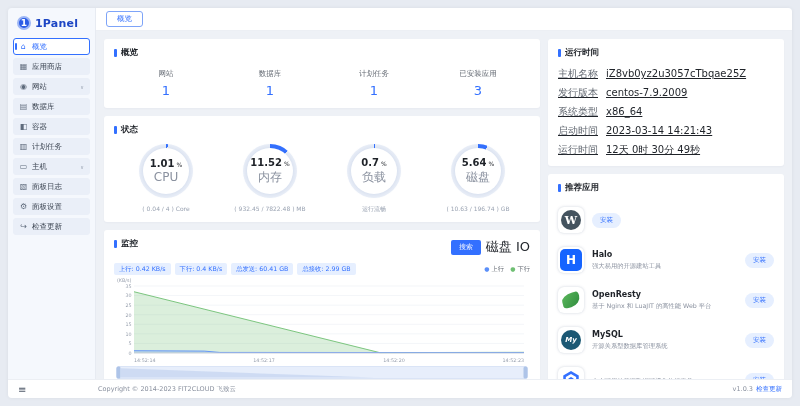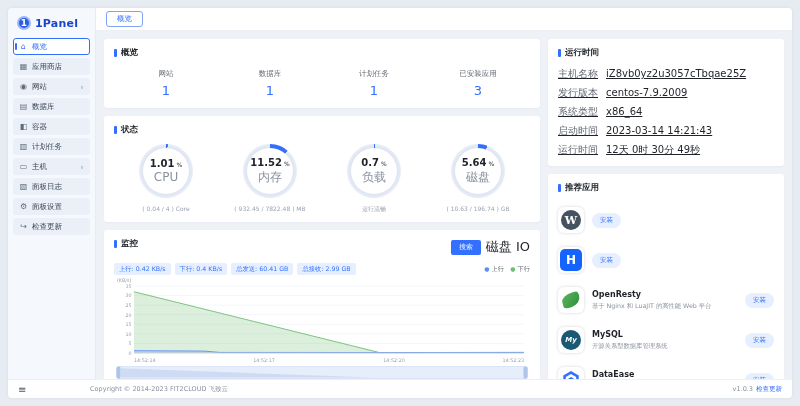--- a/index.html
+++ b/index.html
@@ -85,21 +85,21 @@
   .ic-halo { width:22px; height:22px; border-radius:5px; background:#1664ff; color:#fff; font-size:12px; font-weight:bold; display:flex; align-items:center; justify-content:center; }
   .ic-or { width:18px; height:14px; background:linear-gradient(135deg,#5cb85c,#2e8b3d); border-radius:80% 20% 70% 30%/60% 40% 80% 20%; transform:rotate(-15deg); }
   .ic-mysql { width:20px; height:20px; border-radius:50%; background:#1b5874; color:#fff; font-size:7px; font-style:italic; font-weight:bold; display:flex; align-items:center; justify-content:center; }
   .ic-de { width:18px; height:18px; background:#3370ff; clip-path:polygon(50% 0,93% 25%,93% 75%,50% 100%,7% 75%,7% 25%); display:flex; align-items:center; justify-content:center; }
   .ic-de-in { width:12px; height:12px; background:#fff; clip-path:polygon(50% 0,93% 25%,93% 75%,50% 100%,7% 75%,7% 25%); display:flex; align-items:center; justify-content:center; }
   .ic-de-dot { width:6px; height:6px; background:#3370ff; clip-path:polygon(50% 0,93% 25%,93% 75%,50% 100%,7% 75%,7% 25%); }
 
   
   .footer { height:19px; background:#fff; border-top:1px solid #eceff4; display:flex; align-items:center; font-size:6.5px; color:#8a919f; }
   .hamburger { width:78px; padding-left:10px; font-size:10px; color:#4e5969; cursor:pointer; }
-  .copyright { margin-left:4px; }
+  .copyright { margin-left:12px; }
   .foot-right { margin-left:auto; padding-right:10px; display:flex; gap:3px; align-items:center; }
   .ver { color:#8a919f; }
   .upd { color:#3370ff; cursor:pointer; }
 </style>
 </head>
 <body>
 
 <div class="app">
   <div class="body-row">
 
@@ -339,20 +339,24 @@
               <div class="app-row">
                 <div class="app-icon">
                     <span class="ic-wp">W</span>
                   </div>
                 <button class="btn-install">安装</button>
               </div>
               <div class="app-row">
                 <div class="app-icon">
                     <span class="ic-halo">H</span>
                   </div>
+                <div class="app-meta">
+                  <div class="app-name">Halo</div>
+                  <div class="app-desc">强大易用的开源建站工具</div>
+                </div>
                 <button class="btn-install">安装</button>
               </div>
               <div class="app-row">
                 <div class="app-icon">
                     <span class="ic-or"></span>
                   </div>
                 <div class="app-meta">
                   <div class="app-name">OpenResty</div>
                   <div class="app-desc">基于 Nginx 和 LuaJIT 的高性能 Web 平台</div>
                 </div>
@@ -370,21 +374,20 @@
               </div>
               <div class="app-row">
                 <div class="app-icon">
                     <span class="ic-de">
                       <span class="ic-de-in">
                         <span class="ic-de-dot"></span>
                       </span>
                     </span>
                   </div>
                 <div class="app-meta">
-                  <div class="app-name">DataEase</div>
                   <div class="app-desc">人人可用的开源数据可视化分析工具</div>
                 </div>
                 <button class="btn-install">安装</button>
               </div>
             </div>
           </div>
         </div>
       </div>
     </div>
   </div>

